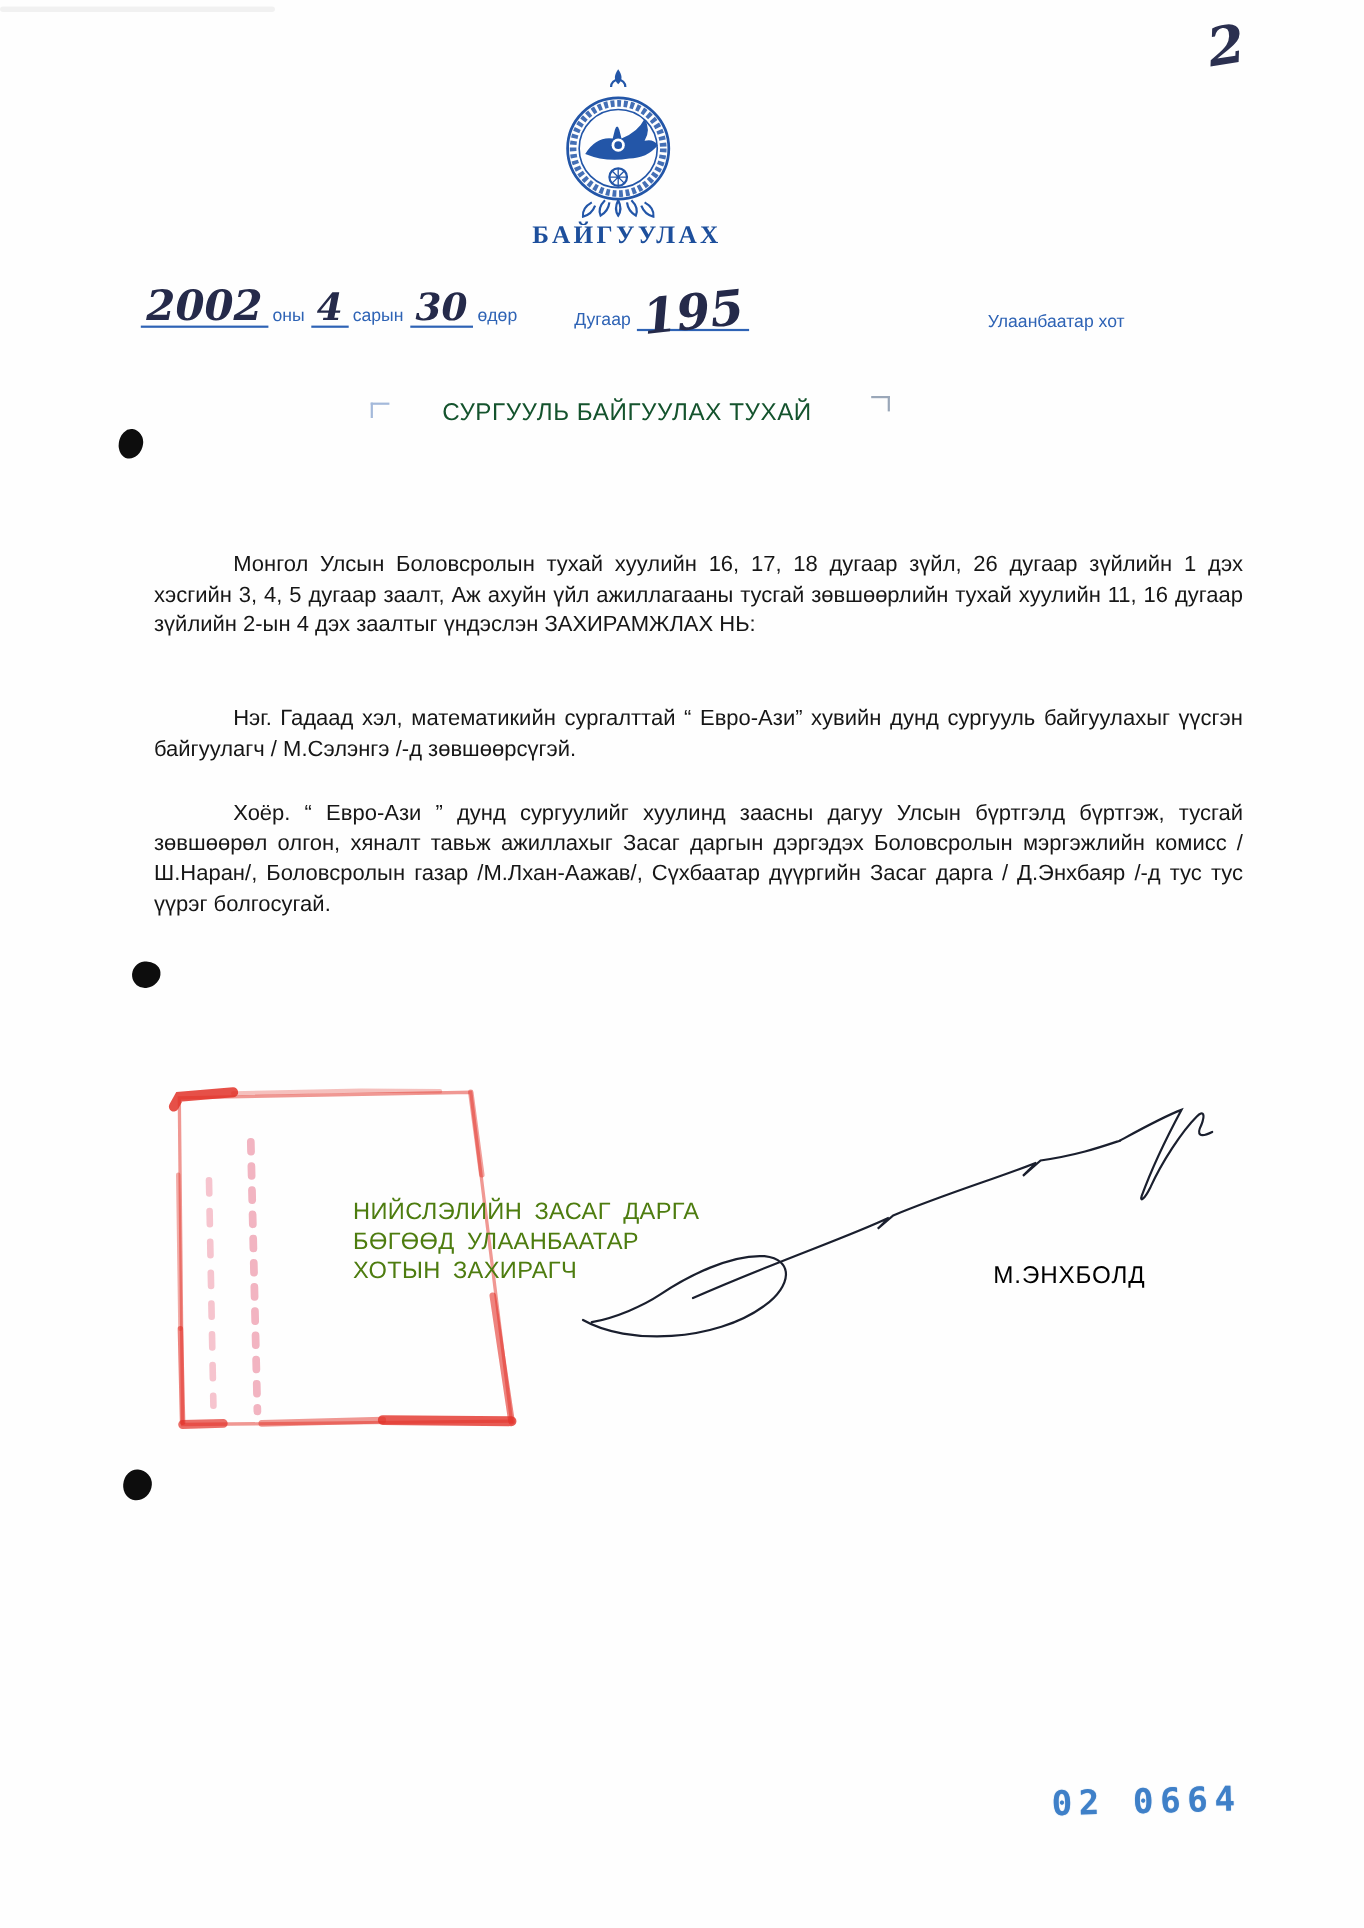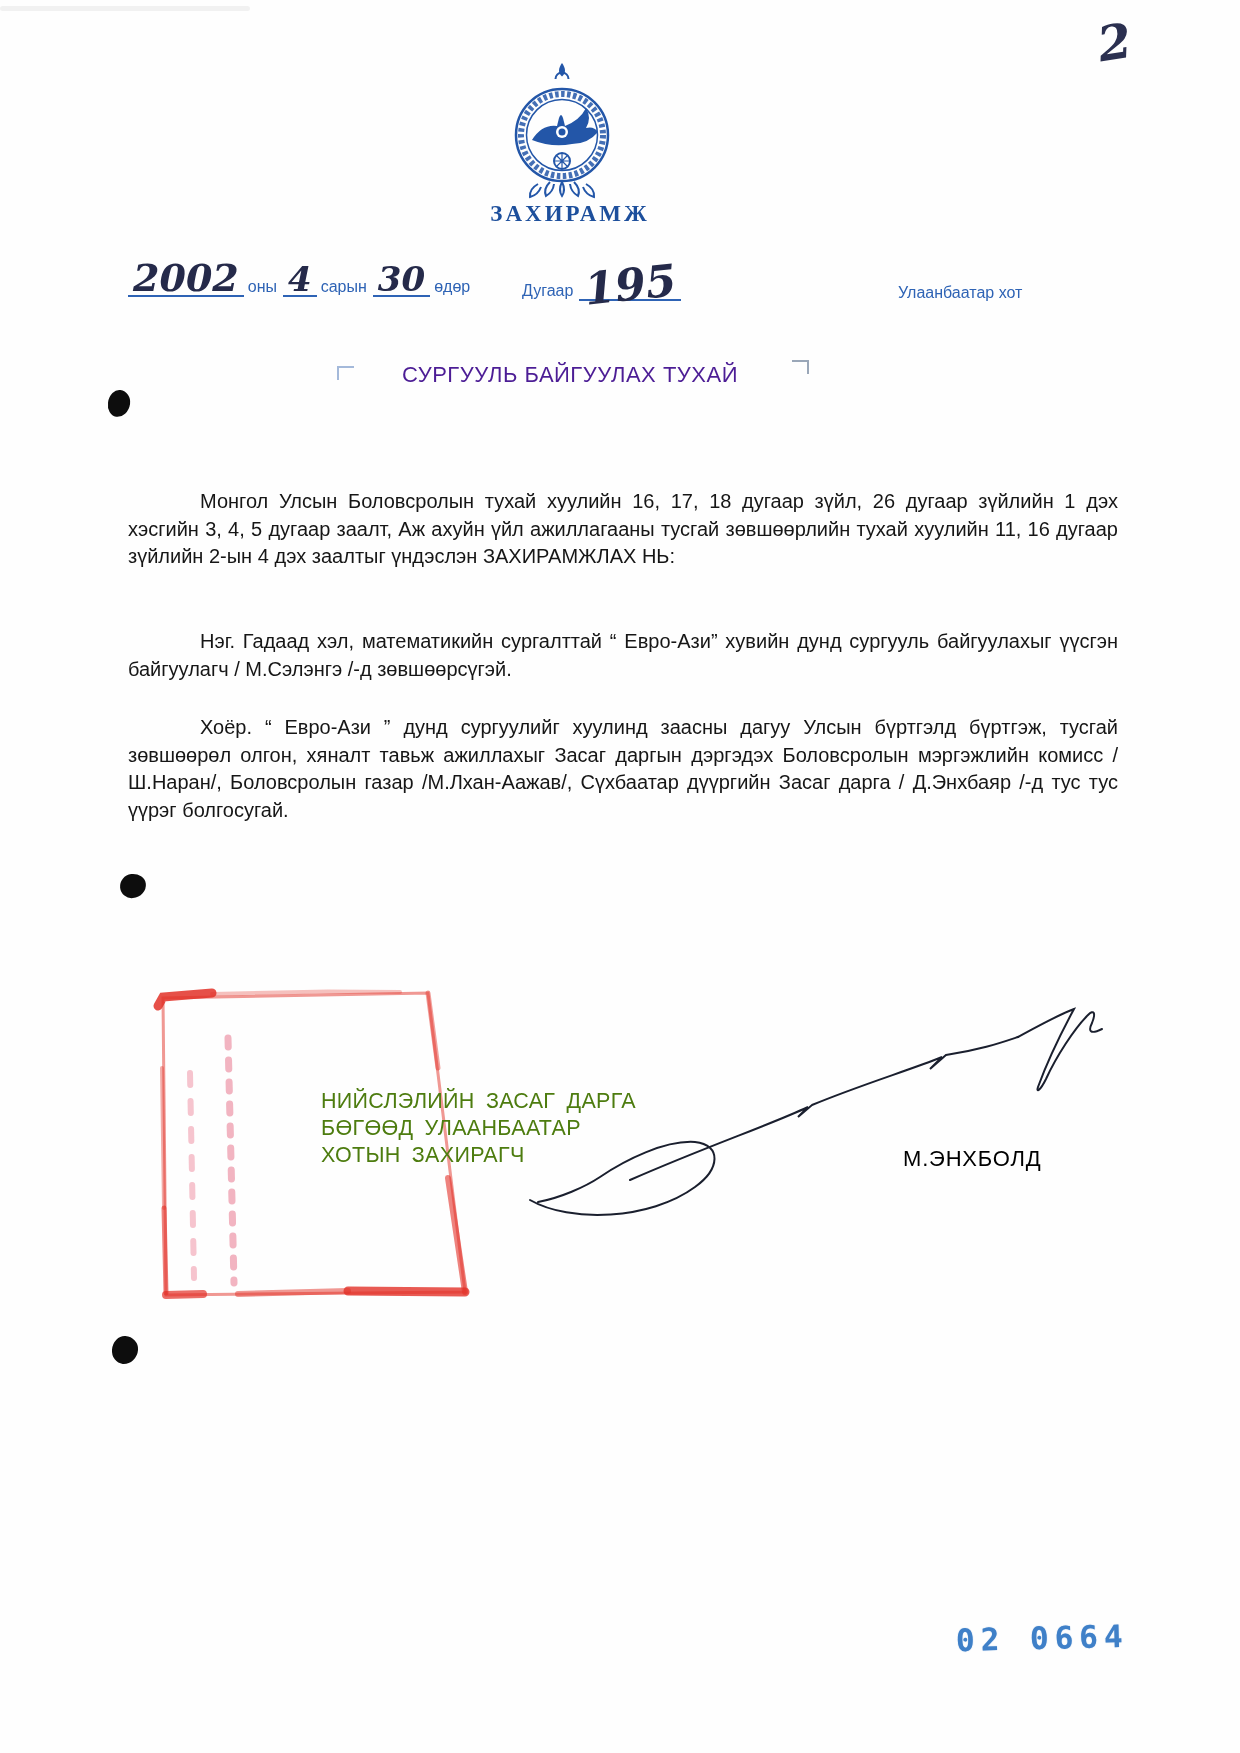--- a/index.html
+++ b/index.html
@@ -47,28 +47,28 @@
   .num-group .hand{font-size:44px;display:inline-block;transform:rotate(-6deg) translateY(5px);}
   .city{position:absolute;left:898px;top:284px;color:#2e63b5;font-size:16px;}
 
   
   .corner-mark{position:absolute;width:15px;height:12px;}
   .cm-left{left:337px;top:366px;border-left:2px solid #a4b9da;border-top:2px solid #a4b9da;}
   .cm-right{left:792px;top:360px;border-right:2px solid #9aa7b8;border-top:2px solid #9aa7b8;}
 
   .doc-title{
     position:absolute;left:0;top:362px;width:1140px;text-align:center;
-    font-size:22px;letter-spacing:.5px;color:#4c1d95;
+    font-size:22px;letter-spacing:.5px;color:#14532d;
   }
 
   
   .para{
     position:absolute;left:128px;width:990px;
     font-size:20px;line-height:27.5px;text-align:justify;text-indent:72px;
-    color:#161616;margin:0;
+    color:#161616;margin:12px;
   }
   .p1{top:488px;}
   .p2{top:628px;}
   .p3{top:714px;}
 
   
   .stamp{position:absolute;left:148px;top:978px;width:340px;height:345px;}
 
   
   .sig-title{
@@ -117,21 +117,21 @@
         <path d="M60 122 q-4 8 0 14 q4 -6 0 -14"></path>
         <path d="M48 122 q-7 7 -4 14 q7 -4 8 -12"></path>
         <path d="M72 122 q7 7 4 14 q-7 -4 -8 -12"></path>
         <path d="M36 124 q-9 5 -8 13 q8 -2 11 -10"></path>
         <path d="M84 124 q9 5 8 13 q-8 -2 -11 -10"></path>
       </g>
     </g>
   </svg>
 
   <div class="org-header">
-    <div class="org-line2">ЗАХИРАМЖ</div>
+    <div class="org-line2">БАЙГУУЛАХ</div>
   </div>
 
   <div class="date-row">
     <span class="slot yr"><span class="hand">2002</span></span>
     <span class="lbl">оны</span>
     <span class="slot sm"><span class="hand">4</span></span>
     <span class="lbl">сарын</span>
     <span class="slot sm"><span class="hand">30</span></span>
     <span class="lbl">өдөр</span>
   </div>

